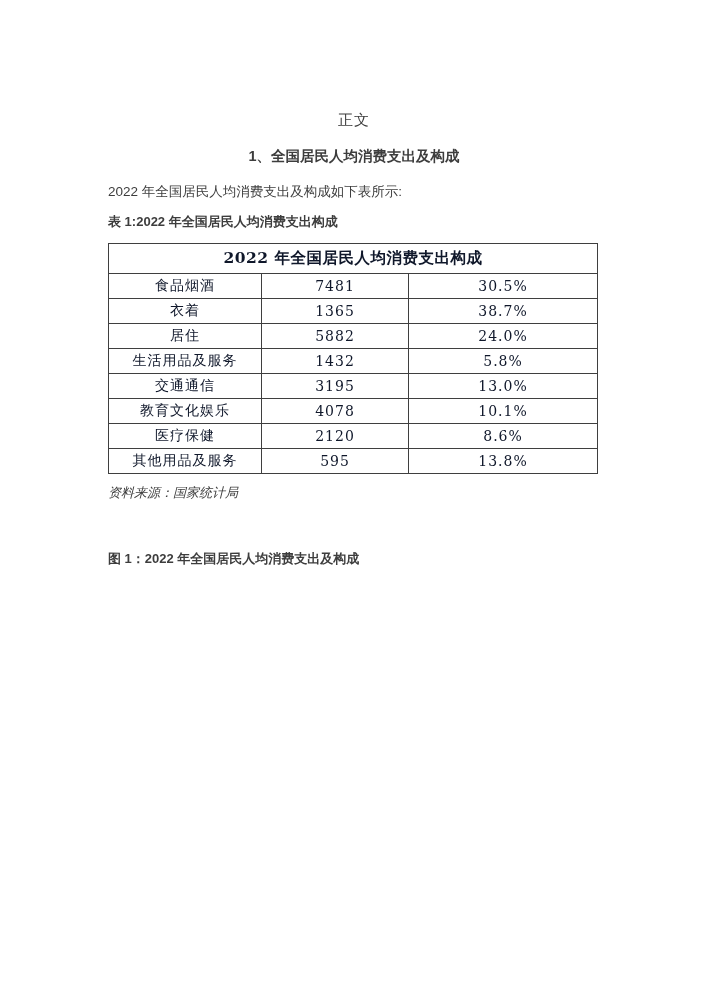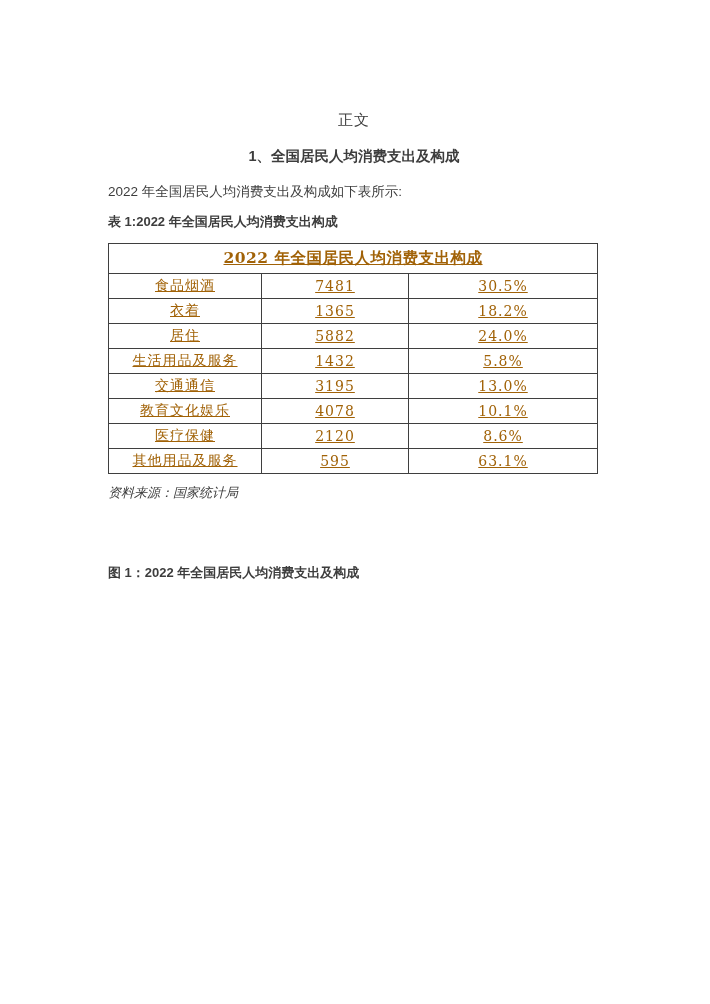--- a/index.html
+++ b/index.html
@@ -50,22 +50,21 @@
     font-size: 13px;
     line-height: 16px;
     font-weight: bold;
   }
   table.data-table {
     margin-top: 13px;
     border-collapse: collapse;
     width: 489px;
     table-layout: fixed;
     font-family: "DejaVu Serif", "Liberation Serif", serif;
-    color: #a16207;
-    text-decoration: underline;
+    color: #0f172a;
   }
   table.data-table col.c1 { width: 153px; }
   table.data-table col.c2 { width: 147px; }
   table.data-table col.c3 { width: 189px; }
   table.data-table th,
   table.data-table td {
     border: 1px solid #3f3f3f;
     text-align: center;
     vertical-align: middle;
     padding: 0;
@@ -89,21 +88,21 @@
   }
   .source-note {
     margin-top: 11px;
     font-size: 13px;
     line-height: 16px;
     font-style: italic;
     font-family: "DejaVu Serif", "Liberation Serif", serif;
     color: #3d3d3d;
   }
   .figure-caption {
-    margin-top: 64px;
+    margin-top: 50px;
     font-size: 13px;
     line-height: 16px;
     font-weight: bold;
   }
 </style>
 </head>
 <body>
 
 <div class="page">
   <div class="content">
@@ -130,21 +129,21 @@
       </thead>
       <tbody>
       <tr>
             <td>食品烟酒</td>
             <td>7481</td>
             <td>30.5%</td>
           </tr>
           <tr>
             <td>衣着</td>
             <td>1365</td>
-            <td>18.2%</td>
+            <td>38.7%</td>
           </tr>
           <tr>
             <td>居住</td>
             <td>5882</td>
             <td>24.0%</td>
           </tr>
           <tr>
             <td>生活用品及服务</td>
             <td>1432</td>
             <td>5.8%</td>
@@ -160,21 +159,21 @@
             <td>10.1%</td>
           </tr>
           <tr>
             <td>医疗保健</td>
             <td>2120</td>
             <td>8.6%</td>
           </tr>
           <tr>
             <td>其他用品及服务</td>
             <td>595</td>
-            <td>63.1%</td>
+            <td>13.8%</td>
           </tr>
         </tbody>
     </table>
 
     <div class="source-note">资料来源：国家统计局</div>
 
     <div class="figure-caption">图 1：2022 年全国居民人均消费支出及构成</div>
 
   </div>
 </div>

